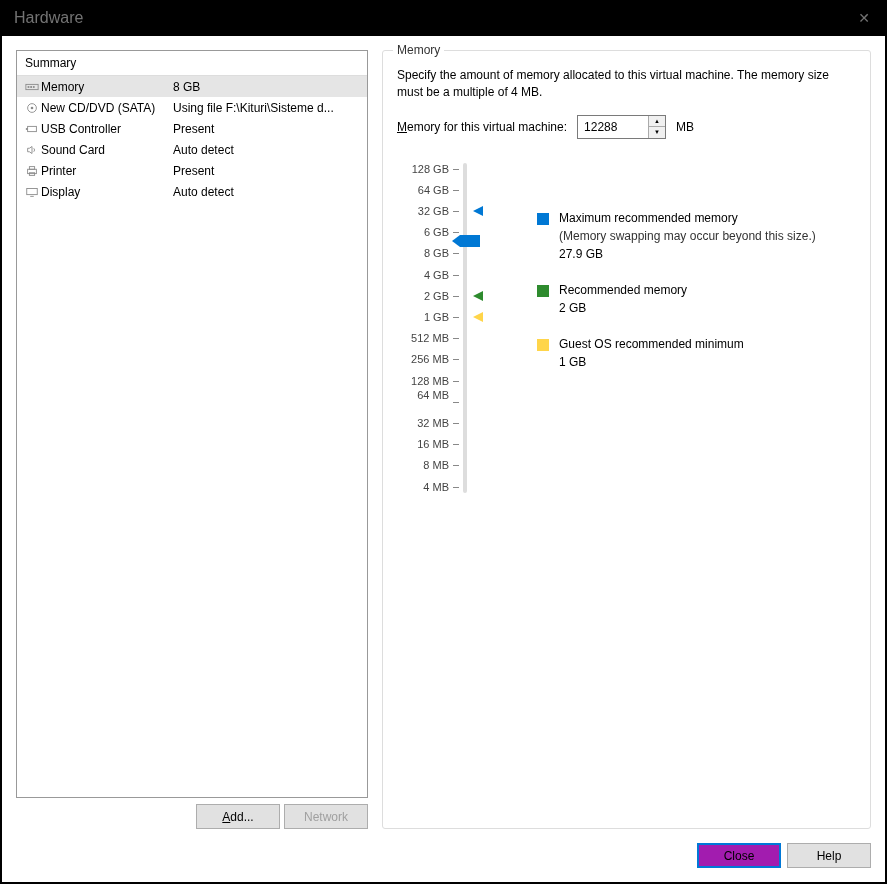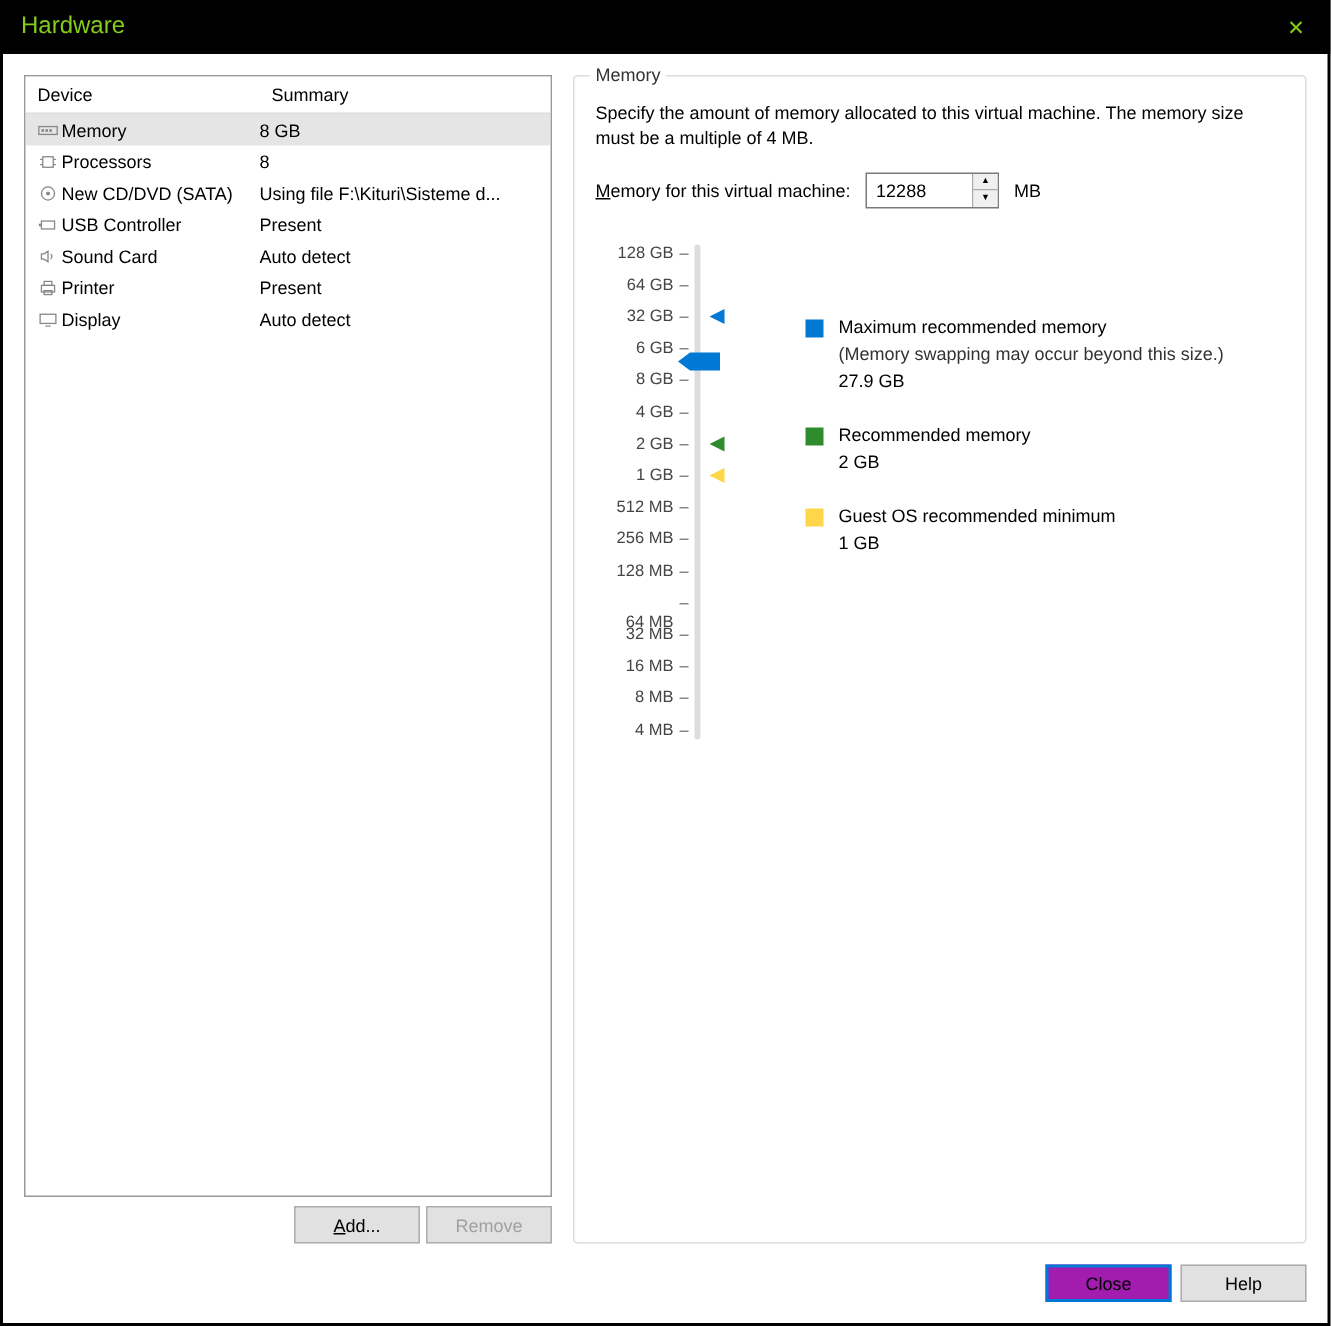--- a/index.html
+++ b/index.html
@@ -1,17 +1,17 @@
 <!DOCTYPE html>
 <html><head>
 <meta charset="utf-8">
 <style>
 * { box-sizing: border-box; margin: 0; padding: 0; }
 body { font-family: "Segoe UI", Tahoma, sans-serif; font-size: 12px; background: #000; width: 887px; height: 884px; overflow: hidden; }
-.titlebar { background: #000; color: #84cc16; height: 36px; display: flex; align-items: center; padding: 0 0 0 14px; font-size: 16px; }
+.titlebar { background: #000; color: #737373; height: 36px; display: flex; align-items: center; padding: 0 0 0 14px; font-size: 16px; }
 .titlebar-title { flex: 1; }
 .close-x { width: 46px; height: 36px; display: flex; align-items: center; justify-content: center; font-size: 14px; cursor: pointer; }
 .window-body { background: #fff; position: absolute; top: 36px; left: 2px; right: 2px; bottom: 2px; padding: 14px; display: flex; flex-direction: column; }
 .main-area { flex: 1; display: flex; gap: 14px; }
 .left-panel { width: 352px; display: flex; flex-direction: column; }
 .device-list { flex: 1; border: 1px solid #999; background: #fff; overflow: hidden; }
 .device-header { display: flex; border-bottom: 1px solid #ddd; background: #fff; }
 .device-header div { padding: 5px 8px; font-weight: normal; }
 .col-device { width: 156px; }
 .col-summary { flex: 1; }
@@ -62,52 +62,38 @@
   <div class="titlebar-title">Hardware</div>
   <div class="close-x">✕</div>
 </div>
 
 <div class="window-body">
   <div class="main-area">
 
     <div class="left-panel">
       <div class="device-list">
         <div class="device-header">
-          <div class="col-device">Device</div>
           <div class="col-summary">Summary</div>
         </div>
         <div id="device-rows">
             <div class="device-row selected">
               <span class="icon">
                 <svg viewBox="0 0 16 12">
                   <rect x="1" y="3" width="14" height="6" fill="none" stroke="#888"></rect>
                   <rect x="3" y="5" width="2" height="2" fill="#888"></rect>
                   <rect x="6" y="5" width="2" height="2" fill="#888"></rect>
                   <rect x="9" y="5" width="2" height="2" fill="#888"></rect>
                 </svg>
               </span>
               <span class="dev-name">Memory</span>
               <span class="dev-summary">8 GB</span>
             </div>
             <div class="device-row">
               <span class="icon">
                 <svg viewBox="0 0 16 12">
-                  <rect x="4" y="2" width="8" height="8" fill="none" stroke="#888"></rect>
-                  <line x1="2" y1="4" x2="4" y2="4" stroke="#888"></line>
-                  <line x1="2" y1="8" x2="4" y2="8" stroke="#888"></line>
-                  <line x1="12" y1="4" x2="14" y2="4" stroke="#888"></line>
-                  <line x1="12" y1="8" x2="14" y2="8" stroke="#888"></line>
-                </svg>
-              </span>
-              <span class="dev-name">Processors</span>
-              <span class="dev-summary">8</span>
-            </div>
-            <div class="device-row">
-              <span class="icon">
-                <svg viewBox="0 0 16 12">
                   <circle cx="8" cy="6" r="5" fill="none" stroke="#888"></circle>
                   <circle cx="8" cy="6" r="1.5" fill="#888"></circle>
                 </svg>
               </span>
               <span class="dev-name">New CD/DVD (SATA)</span>
               <span class="dev-summary">Using file F:\Kituri\Sisteme d...</span>
             </div>
             <div class="device-row">
               <span class="icon">
                 <svg viewBox="0 0 16 12">
@@ -146,21 +132,21 @@
                   <line x1="6" y1="11" x2="10" y2="11" stroke="#888"></line>
                 </svg>
               </span>
               <span class="dev-name">Display</span>
               <span class="dev-summary">Auto detect</span>
             </div>
           </div>
       </div>
       <div class="left-buttons">
         <button class="btn"><span class="ul">A</span><span>dd...</span></button>
-        <button class="btn disabled">Remove</button>
+        <button class="btn disabled">Network</button>
       </div>
     </div>
 
     <div class="right-panel">
       <div class="groupbox">
         <div class="groupbox-label">Memory</div>
         <div class="desc">Specify the amount of memory allocated to this virtual machine. The memory size must be a multiple of 4 MB.</div>
 
         <div class="mem-input-row">
           <div><span class="ul">M</span><span>emory for this virtual machine:</span></div>
@@ -181,21 +167,21 @@
                 <div style="top: 27.2px;">64 GB</div>
                 <div style="top: 48.4px;">32 GB</div>
                 <div style="top: 69.6px;">6 GB</div>
                 <div style="top: 90.8px;">8 GB</div>
                 <div style="top: 112px;">4 GB</div>
                 <div style="top: 133.2px;">2 GB</div>
                 <div style="top: 154.4px;">1 GB</div>
                 <div style="top: 175.6px;">512 MB</div>
                 <div style="top: 196.8px;">256 MB</div>
                 <div style="top: 218px;">128 MB</div>
-                <div style="top: 252px;">64 MB</div>
+                <div style="top: 232px;">64 MB</div>
                 <div style="top: 260.4px;">32 MB</div>
                 <div style="top: 281.6px;">16 MB</div>
                 <div style="top: 302.8px;">8 MB</div>
                 <div style="top: 324px;">4 MB</div>
               </div>
             <div class="tick-col" id="tick-col">
                 <div class="tick" style="top: 6px;"></div>
                 <div class="tick" style="top: 27.2px;"></div>
                 <div class="tick" style="top: 48.4px;"></div>
                 <div class="tick" style="top: 69.6px;"></div>

